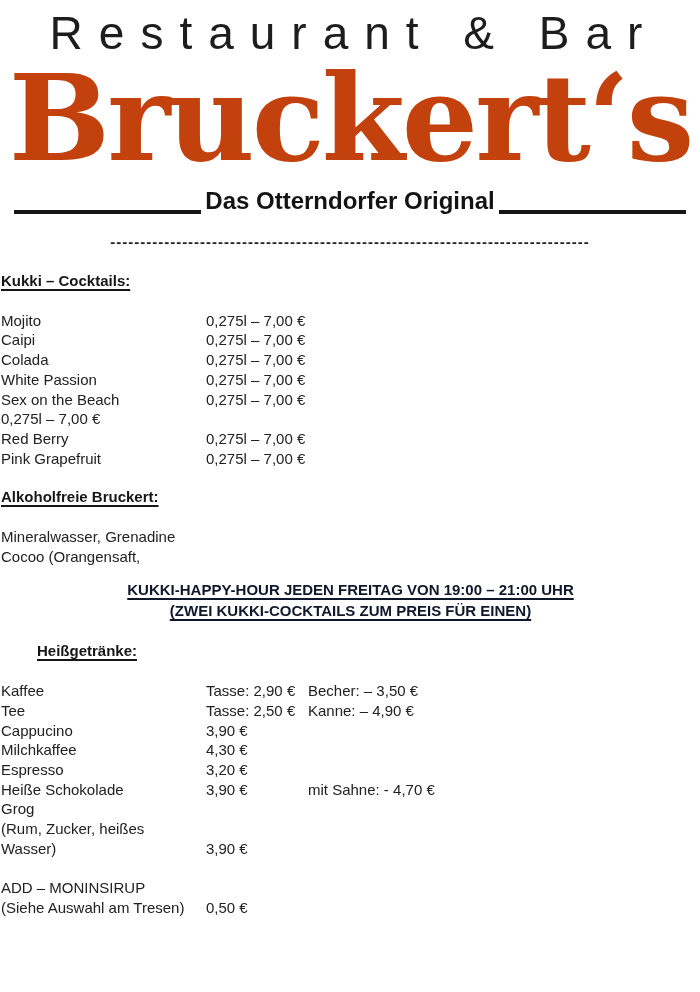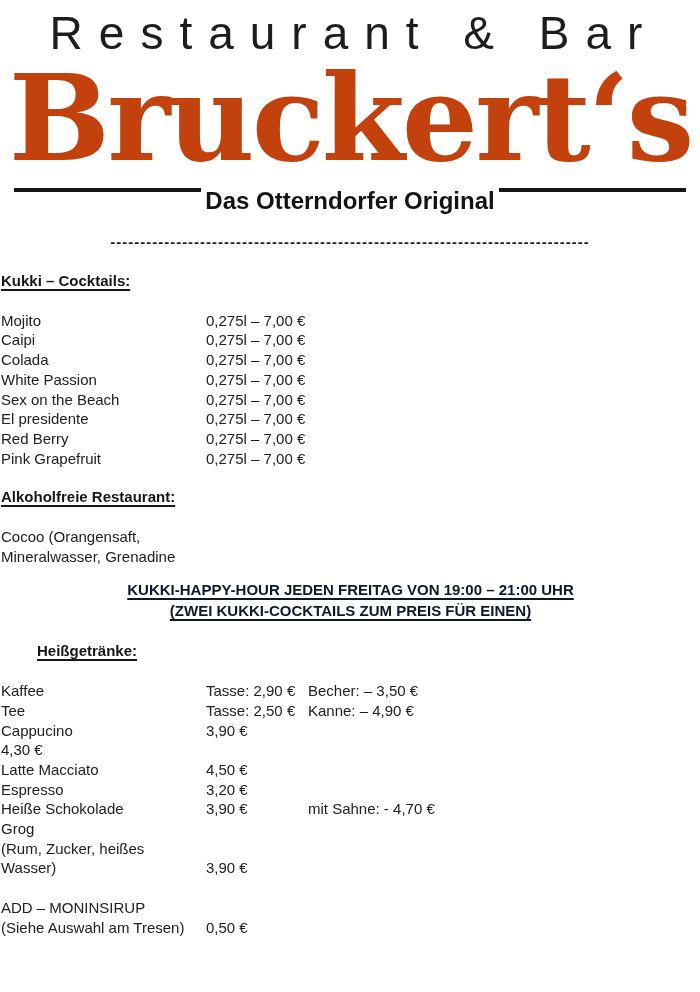--- a/index.html
+++ b/index.html
@@ -23,21 +23,21 @@
   .brand-name {
     text-align:center;
     font-family:"DejaVu Serif", serif;
     font-weight:700;
     font-size:120px; line-height:120px;
     letter-spacing:-3px;
     color:#c2410c;
     white-space:nowrap;
   }
   .tagline {
-    display:flex; align-items:flex-start;
+    display:flex; align-items:flex-end;
     margin:10px 14px 0 14px; height:26px;
   }
   .tagline .rule { flex:1; height:4px; background:#161616; }
   .tagline .text {
     font-weight:700; font-size:24px; line-height:26px;
     padding:0 4px; white-space:nowrap; color:#131313;
   }
   .dashes {
     margin-top:20px;
     text-align:center;
@@ -111,37 +111,36 @@
       </div>
       <div class="mrow">
         <span class="mname">White Passion</span>
         <span class="mprice">0,275l – 7,00 €</span>
       </div>
       <div class="mrow">
         <span class="mname">Sex on the Beach</span>
         <span class="mprice">0,275l – 7,00 €</span>
       </div>
       <div class="mrow">
-        <span class="mname">El presidente</span>
         <span class="mprice">0,275l – 7,00 €</span>
       </div>
       <div class="mrow">
         <span class="mname">Red Berry</span>
         <span class="mprice">0,275l – 7,00 €</span>
       </div>
       <div class="mrow">
         <span class="mname">Pink Grapefruit</span>
         <span class="mprice">0,275l – 7,00 €</span>
       </div>
     </div>
 
-    <div><span class="section-title t-alk">Alkoholfreie Restaurant:</span></div>
+    <div><span class="section-title t-alk">Alkoholfreie Bruckert:</span></div>
     <div class="items">
+      <div class="alk-line">Mineralwasser, Grenadine</div>
       <div class="alk-line">Cocoo (Orangensaft,</div>
-      <div class="alk-line">Mineralwasser, Grenadine</div>
     </div>
 
     <div class="happy">
       <div><span class="hline">KUKKI-HAPPY-HOUR JEDEN FREITAG VON 19:00 – 21:00 UHR </span></div>
       <div><span class="hline">(ZWEI KUKKI-COCKTAILS ZUM PREIS FÜR EINEN)</span></div>
     </div>
 
     <div><span class="section-title t-heiss">Heißgetränke:</span></div>
     <div class="items">
       <div class="mrow">
@@ -152,25 +151,22 @@
       <div class="mrow">
         <span class="mname">Tee</span>
         <span class="mprice">Tasse: 2,50 €</span>
         <span class="mextra">Kanne:  – 4,90 €</span>
       </div>
       <div class="mrow">
         <span class="mname">Cappucino</span>
         <span class="mprice">3,90 €</span>
       </div>
       <div class="mrow">
+        <span class="mname">Milchkaffee</span>
         <span class="mprice">4,30 €</span>
-      </div>
-      <div class="mrow">
-        <span class="mname">Latte Macciato</span>
-        <span class="mprice">4,50 €</span>
       </div>
       <div class="mrow">
         <span class="mname">Espresso</span>
         <span class="mprice">3,20 €</span>
       </div>
       <div class="mrow">
         <span class="mname">Heiße Schokolade</span>
         <span class="mprice">3,90 €</span>
         <span class="mextra">mit Sahne: - 4,70 €</span>
       </div>

